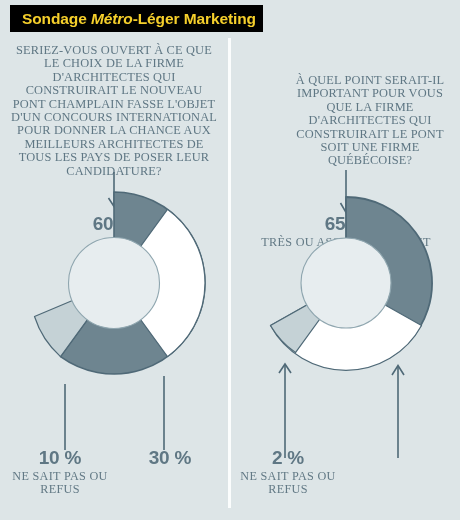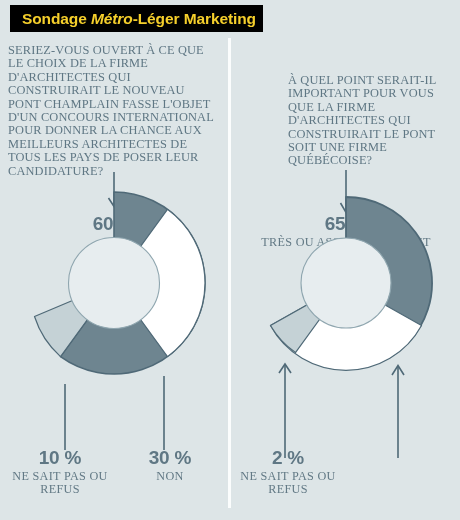--- a/index.html
+++ b/index.html
@@ -65,20 +65,21 @@
     width: 228px;
     height: 482px;
   }
   .panel-left  { left: 0px; }
   .panel-right { left: 232px; }
 
   .question {
     position: absolute;
     left: 8px;
     right: 8px;
+    text-align: center;
     color: #5f7784;
     font-family: "Liberation Serif", serif;
     font-size: 12.4px;
     line-height: 13.4px;
     letter-spacing: 0.15px;
     text-transform: uppercase;
   }
   .panel-left .question  { top: 6px; }
   .panel-right .question { top: 36px; margin-left: 48px; }
 
@@ -189,21 +190,20 @@
         <circle cx="114" cy="115" r="45.5" fill="#e7edef" stroke="#8fa6af" stroke-width="1.1"></circle>
       </svg>
     </div>
 
     <div class="callout callout-bot-left">
       <span class="pct">10 %</span>
       <span class="lbl">NE SAIT PAS OU REFUS</span>
     </div>
     <div class="callout callout-bot-right">
       <span class="pct">30 %</span>
-      <span class="lbl">NON</span>
     </div>
   </div>
 
   <div class="panel panel-right">
 
     <div class="question">À QUEL POINT SERAIT-IL IMPORTANT POUR VOUS QUE LA FIRME D'ARCHITECTES QUI CONSTRUIRAIT LE PONT SOIT UNE FIRME QUÉBÉCOISE?</div>
 
     <div class="callout callout-top">
       <span class="pct">65 %</span>
       <span class="lbl">TRÈS OU ASSEZ IMPORTANT</span>

